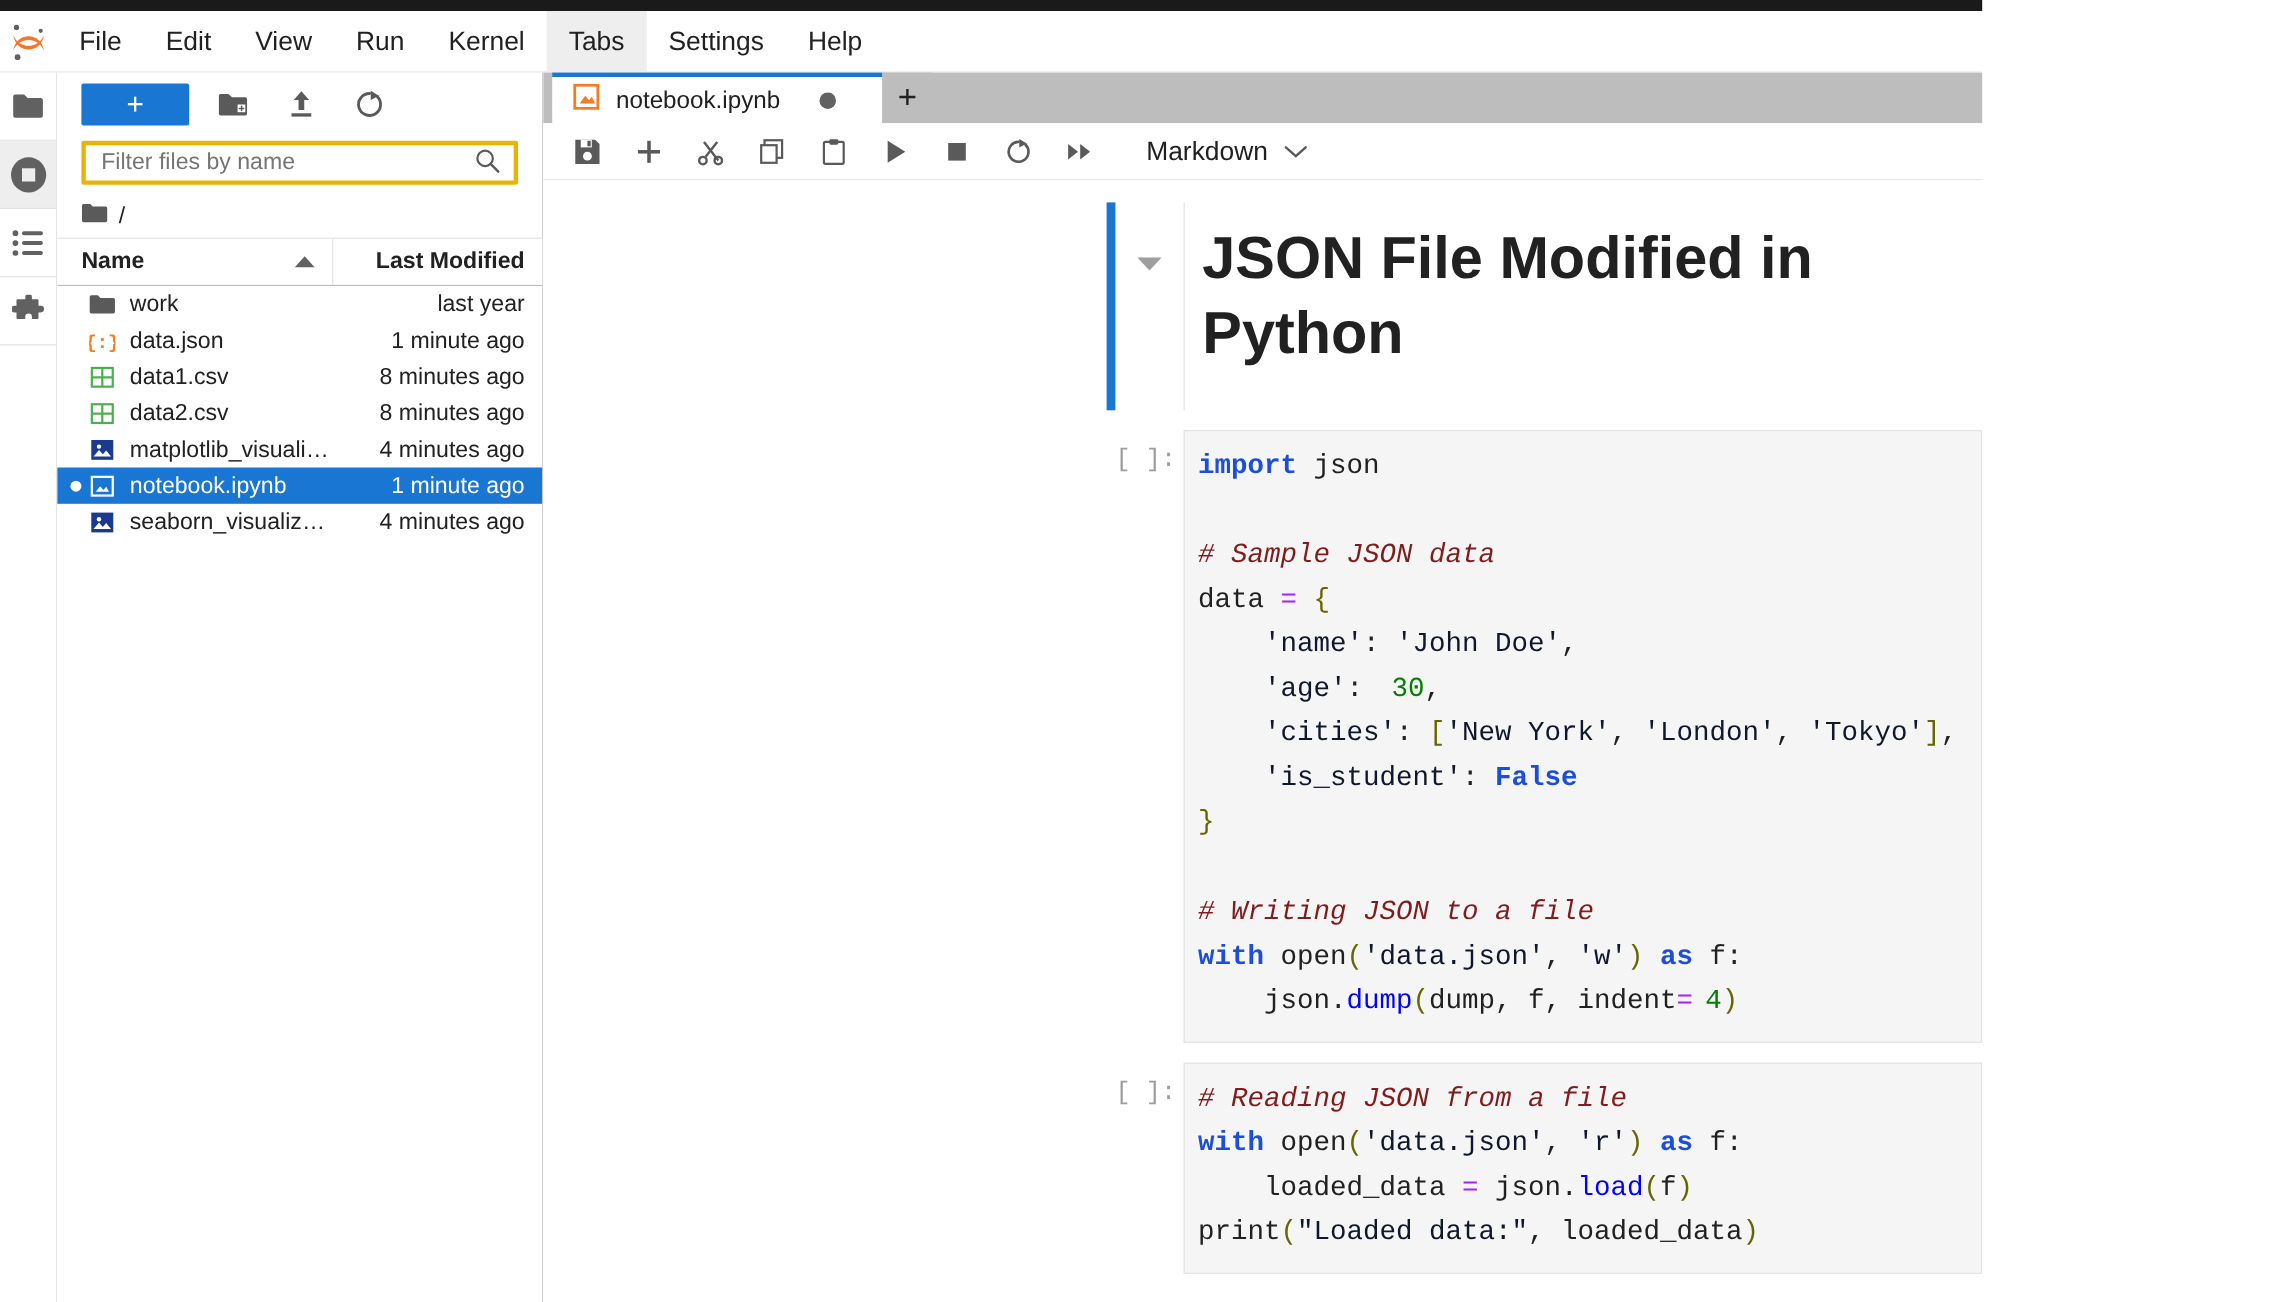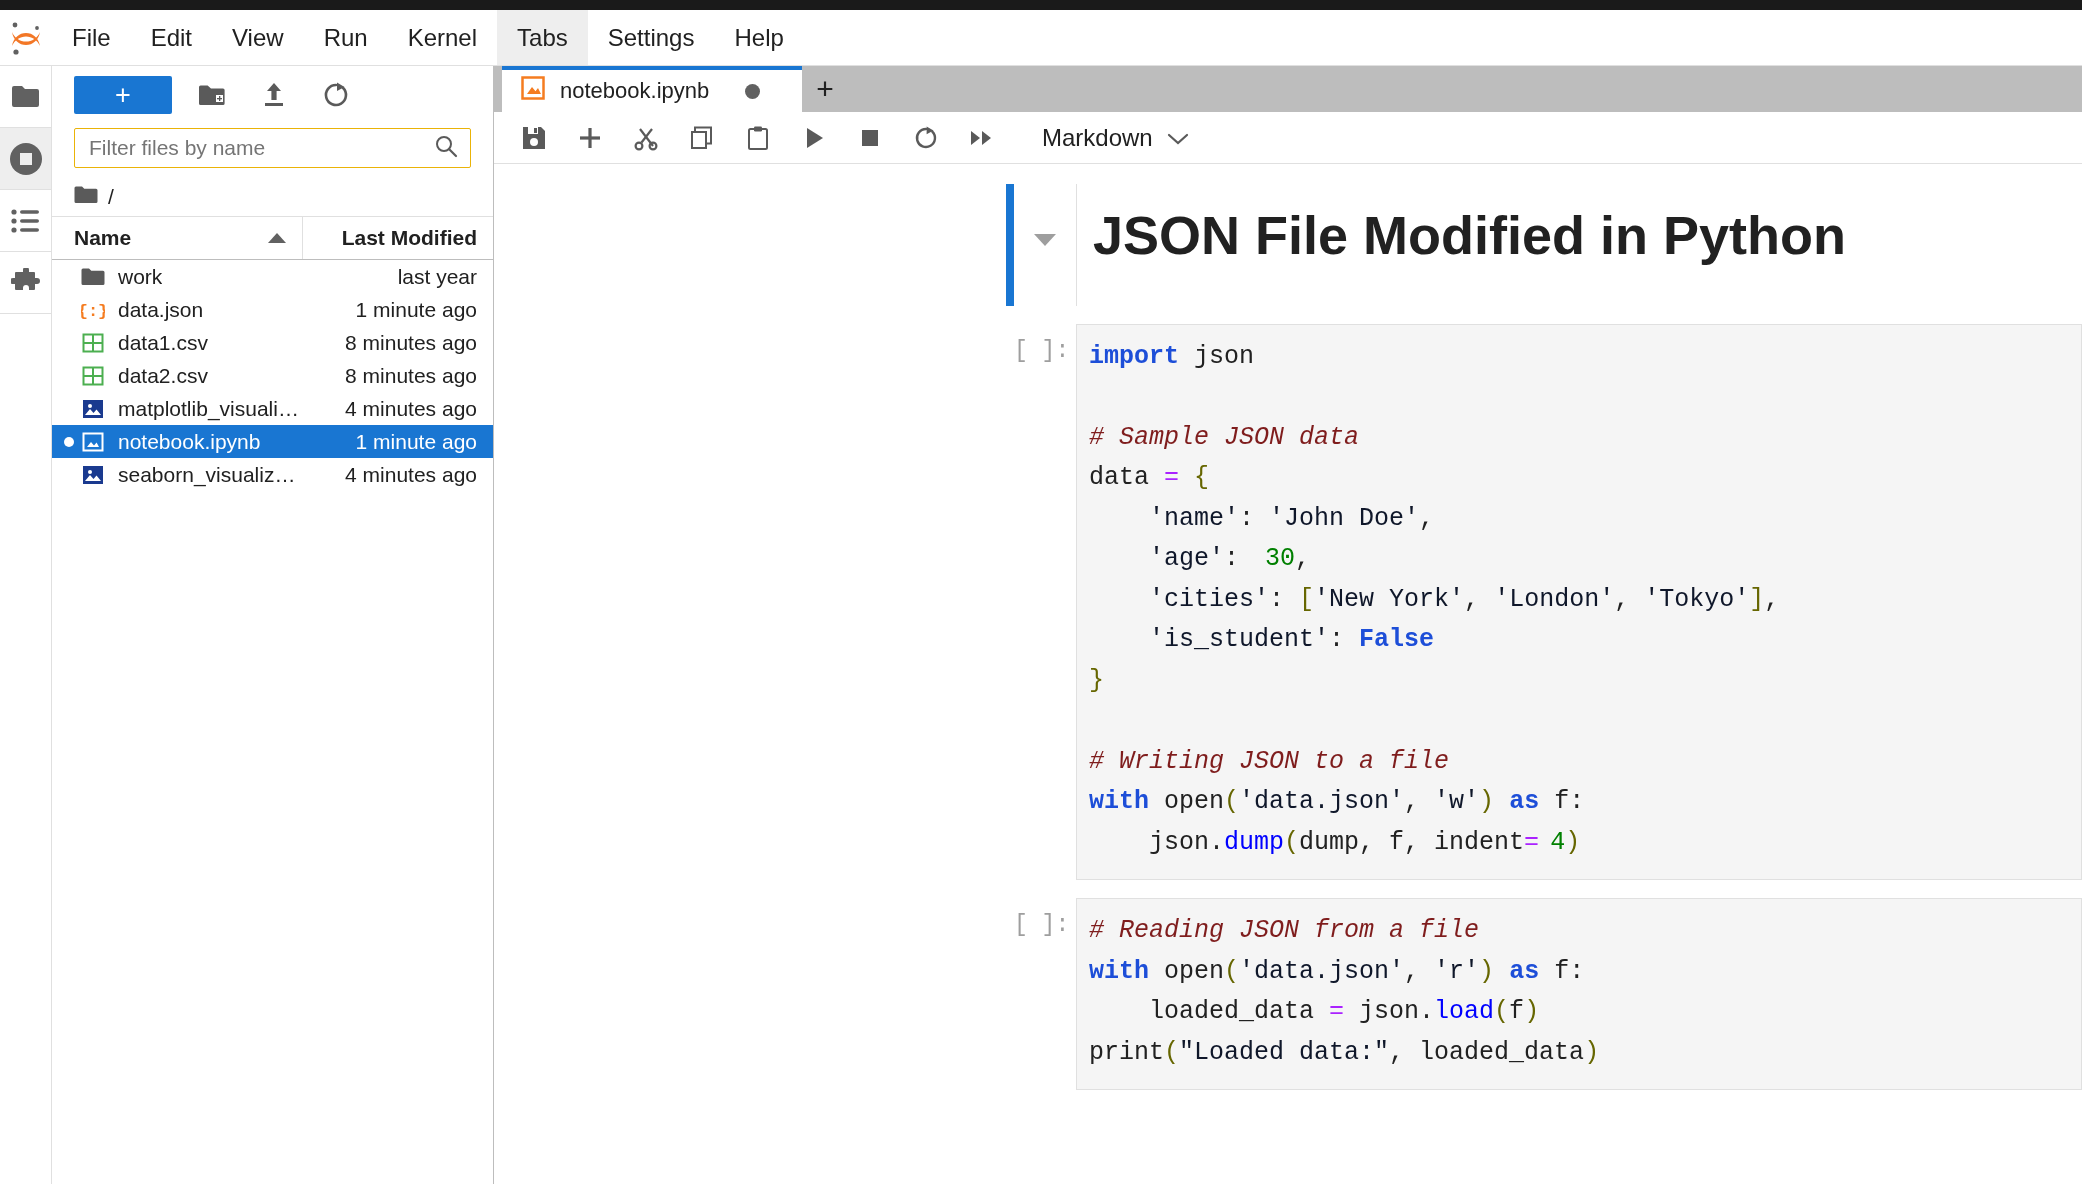--- a/index.html
+++ b/index.html
@@ -2,21 +2,21 @@
 <html><head>
 <meta charset="utf-8">
 <style>
   * { box-sizing: border-box; margin:0; padding:0; }
   html,body { width:2082px; height:1184px; overflow:hidden; }
   body {
     font-family: "Liberation Sans", sans-serif;
     background:#fff; color:#212121;
     -webkit-font-smoothing:antialiased;
   }
-  .app { position:relative; width:2082px; height:1184px; display:flex; flex-direction:column; }
+  .app { position:relative; width:1802px; height:1184px; display:flex; flex-direction:column; }
 
   
   .topstrip { height:10px; background:#1a1a1a; flex:0 0 10px; }
 
   
   .menubar {
     height:56px; flex:0 0 56px; background:#fff;
     border-bottom:1px solid #e0e0e0;
     display:flex; align-items:stretch;
   }
@@ -60,21 +60,21 @@
   }
   .newbtn .plus { color:#fff; font-size:27px; line-height:1; font-weight:300; }
   .tb-icon {
     width:44px; height:38px; display:flex; align-items:center; justify-content:center;
     cursor:pointer;
   }
   .tb-icon svg { display:block; }
 
   .filterwrap { padding:4px 22px 10px 22px; }
   .filterbox {
-    height:40px; border:1px solid #eab308; border-radius:2px;
+    height:40px; border:4px solid #eab308; border-radius:2px;
     display:flex; align-items:center; padding:0 12px 0 14px; background:#fff;
   }
   .filterbox input {
     flex:1 1 auto; border:none; outline:none; font-size:21px;
     font-family:"Liberation Sans", sans-serif; color:#212121; background:transparent;
   }
   .filterbox input::placeholder { color:#757575; }
 
   .breadcrumb {
     height:38px; display:flex; align-items:center; gap:10px; padding:0 22px;

